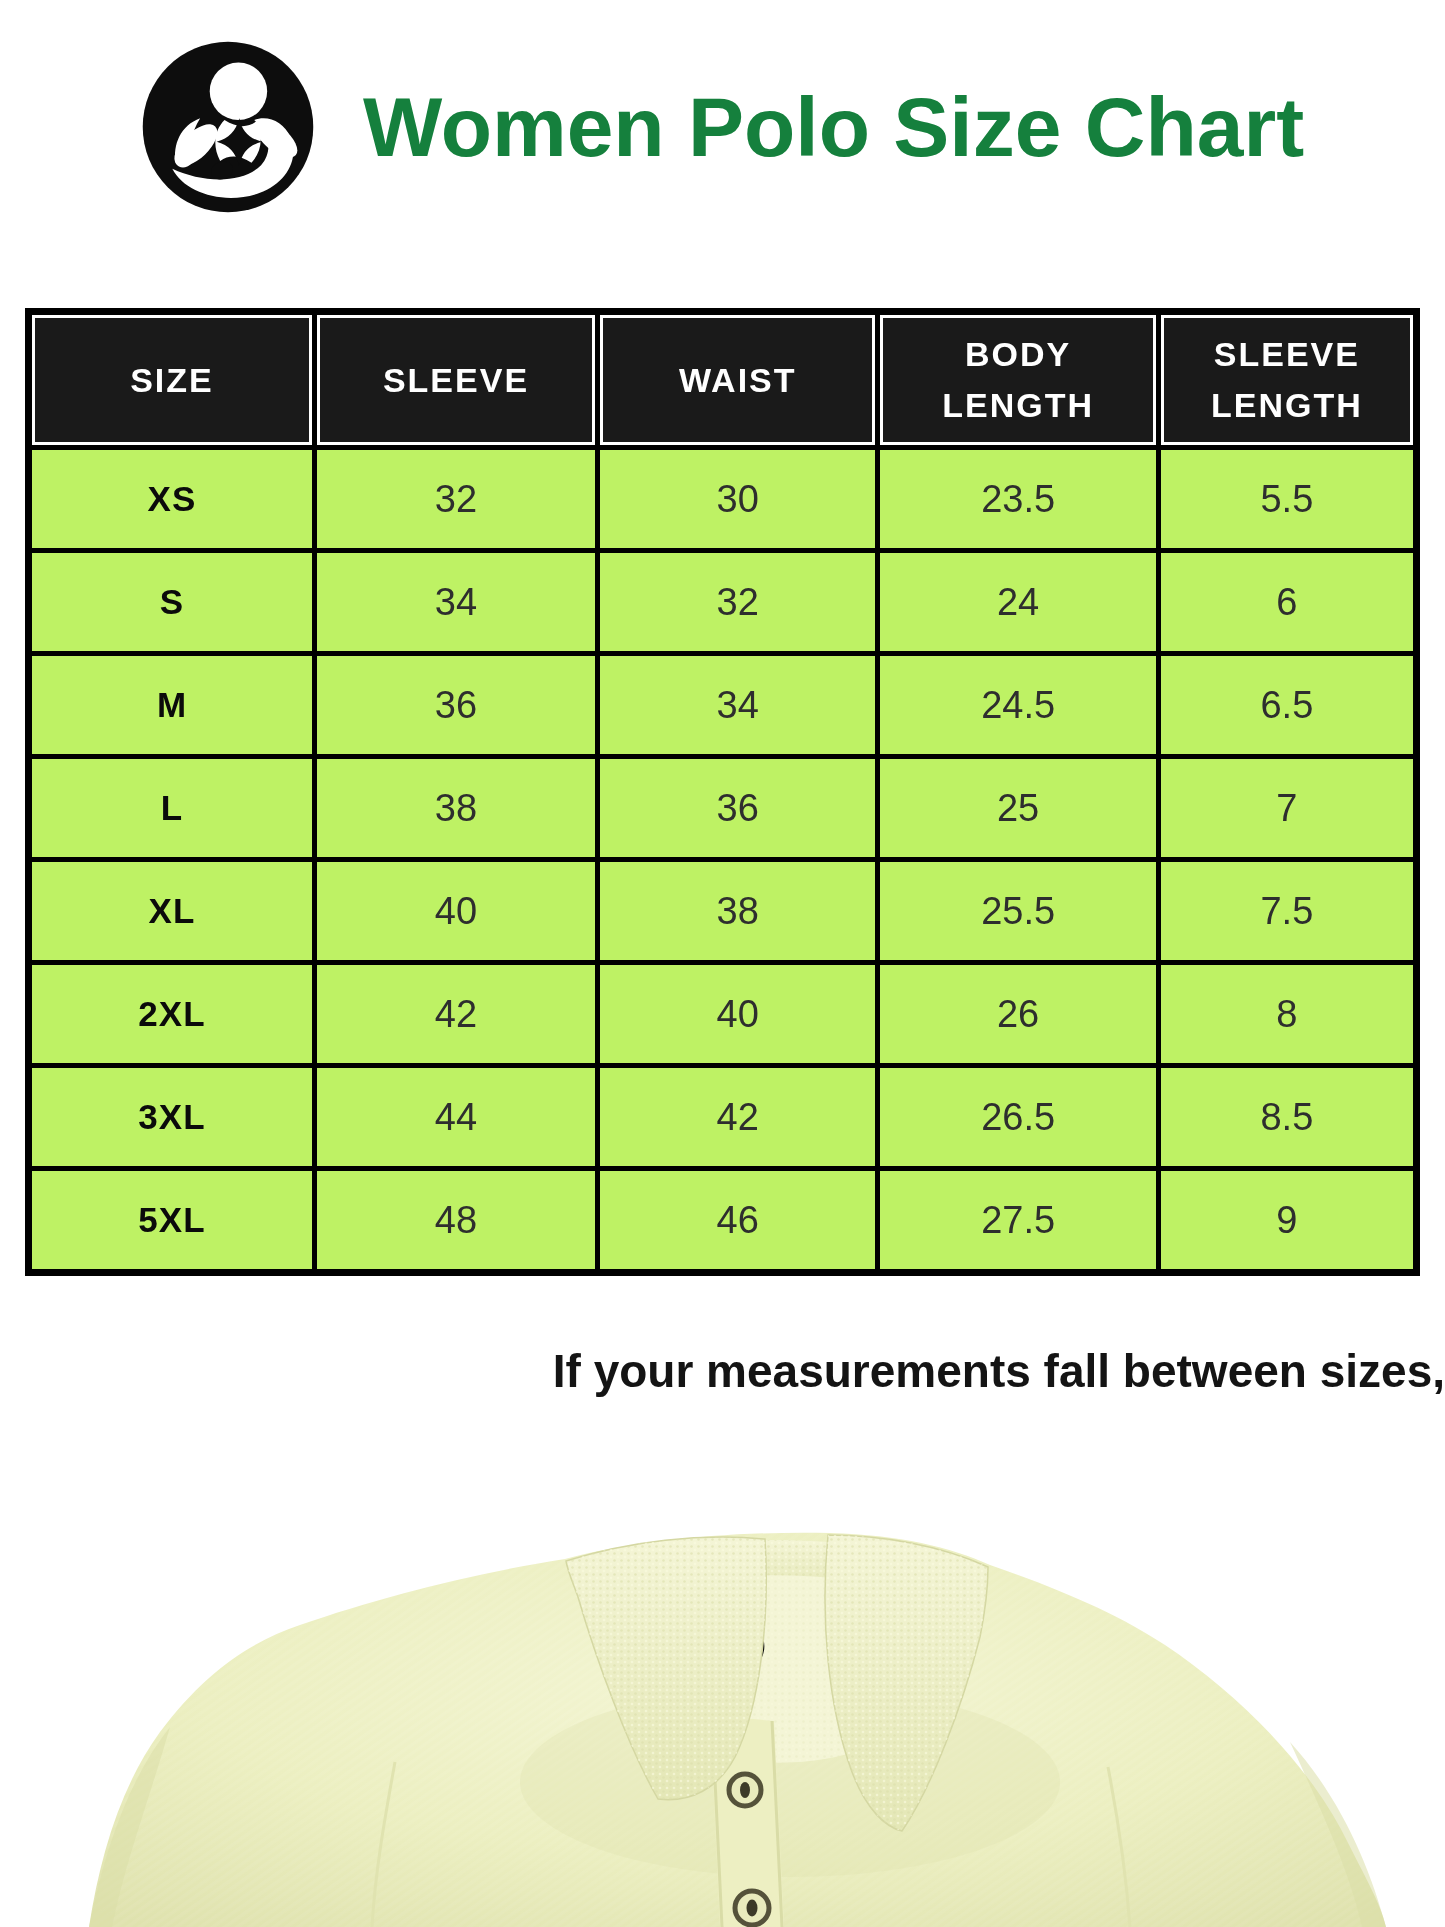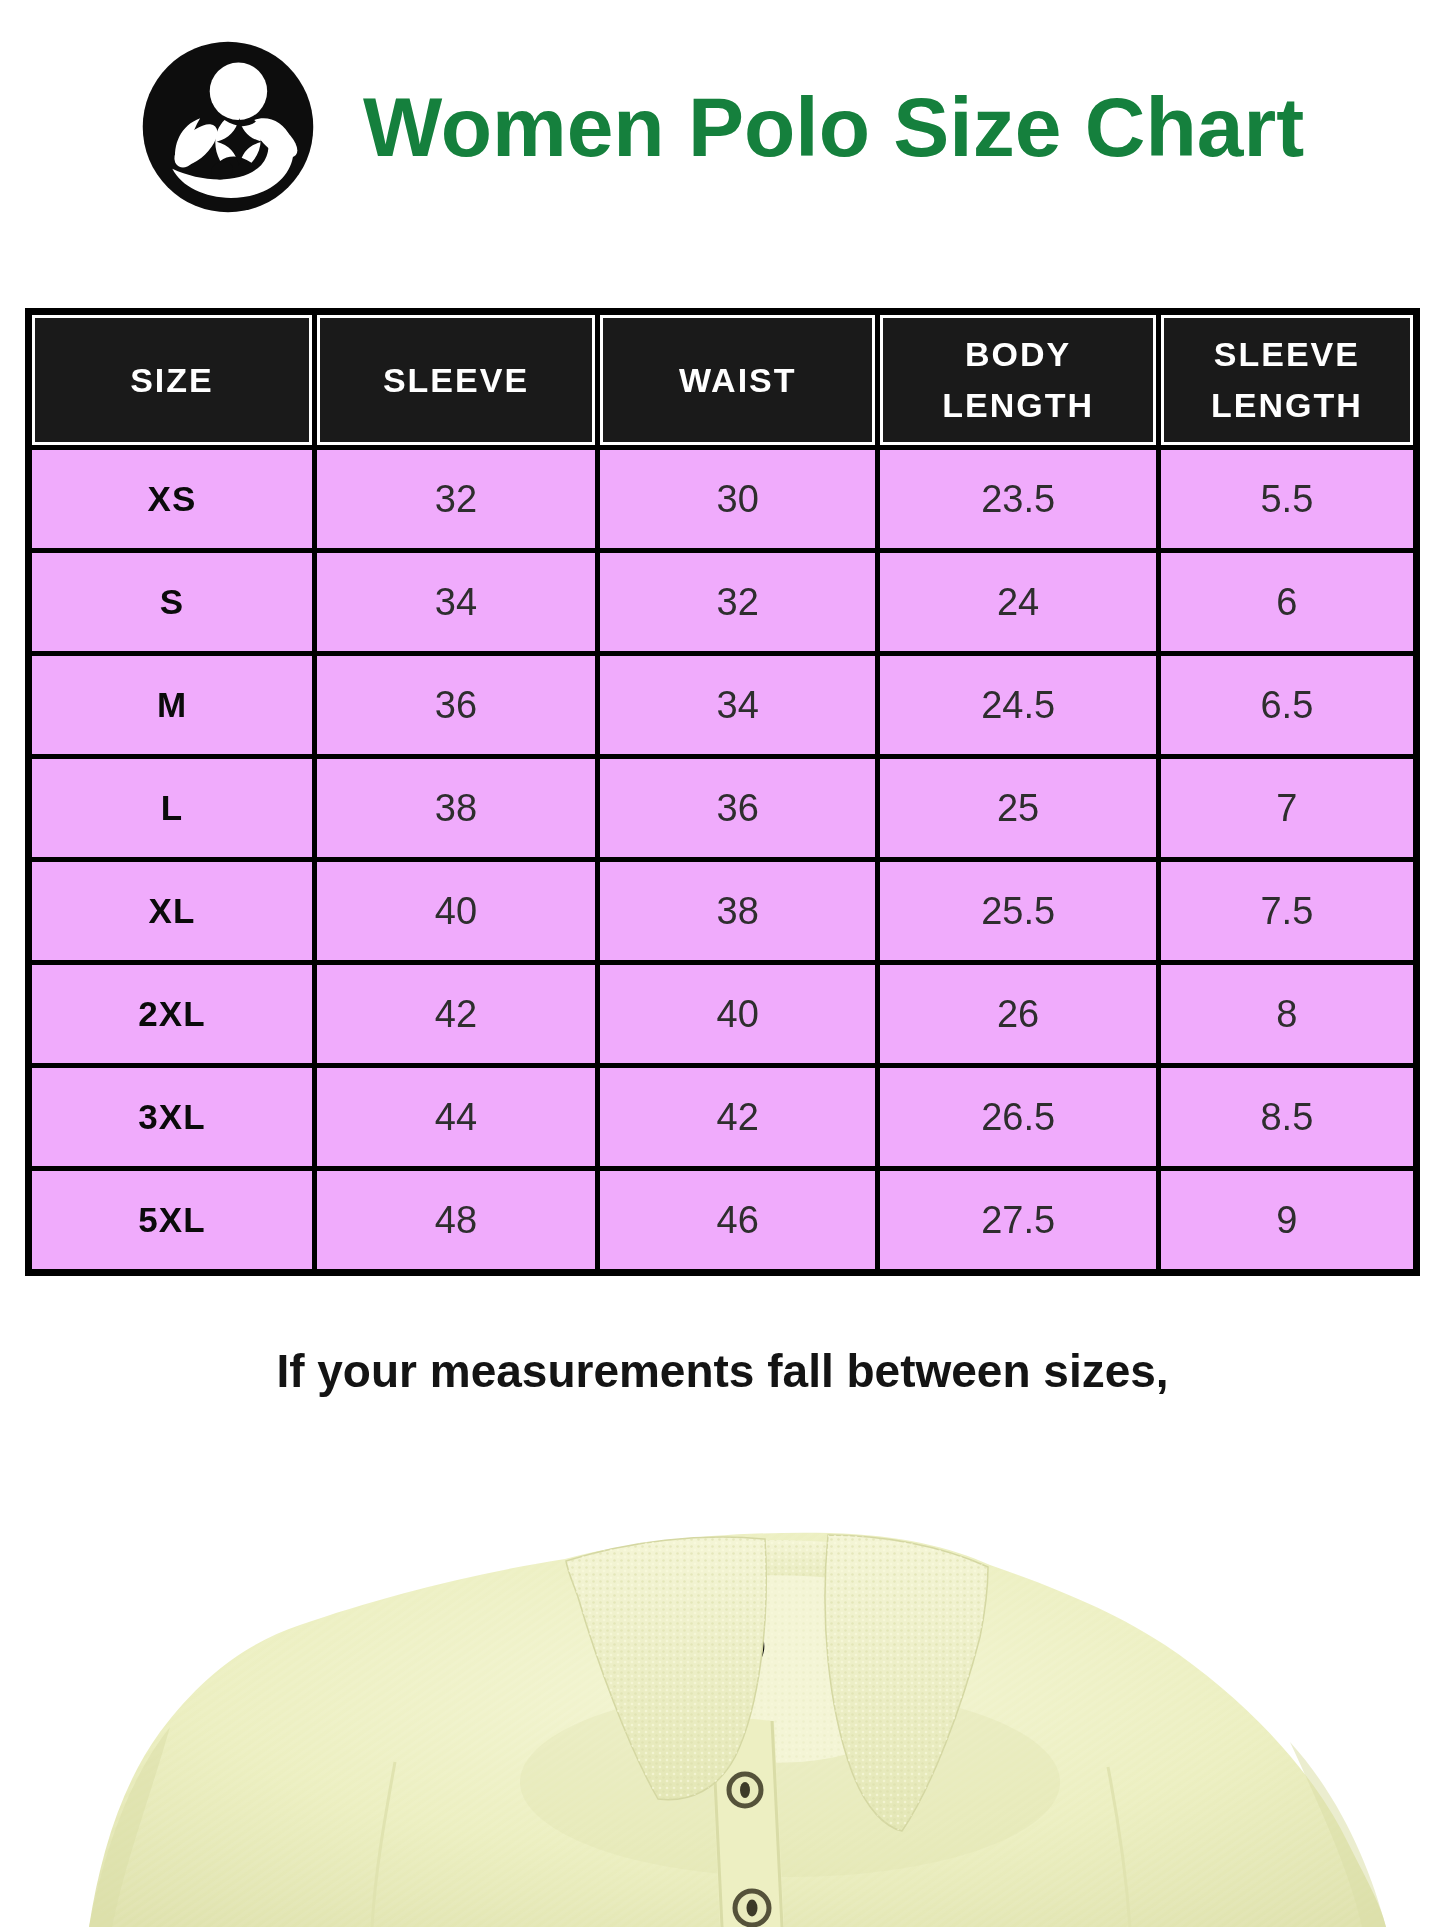--- a/index.html
+++ b/index.html
@@ -63,32 +63,32 @@
     text-align: center;
   }
   table.size-table td {
     border: 5px solid #000000;
     height: 96px;
     text-align: center;
     vertical-align: middle;
     font-size: 38px;
     font-weight: 400;
     color: #2e2e2e;
-    background: #f0abfc;
+    background: #bef264;
   }
   table.size-table td.size-label-cell {
     font-weight: 700;
     font-size: 35px;
     letter-spacing: 1px;
     color: #0b0b0b;
   }
   
   .size-note {
     margin-top: 56px;
-    text-align: center;
+    text-align: right;
     font-size: 46px;
     font-weight: 700;
     color: #141414;
     line-height: 1.72;
   }
   
   .shirt-figure {
     position: absolute;
     left: 0; bottom: 0;
     width: 1445px; height: 400px;

